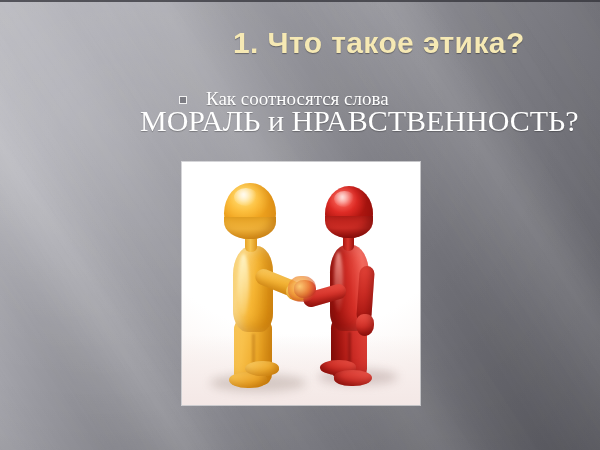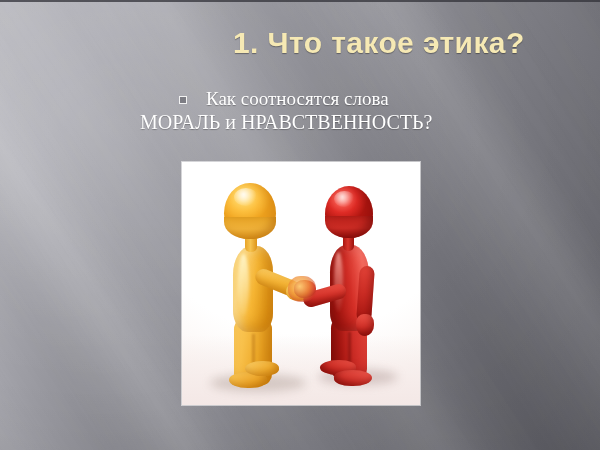--- a/index.html
+++ b/index.html
@@ -129,23 +129,23 @@
     font-family: "Liberation Serif", serif;
     font-size: 19px;
     color: #ffffff;
     text-shadow: 0 1px 1px rgba(0,0,0,0.28);
     white-space: nowrap;
     text-align: right;
   }
   .sub-line {
     position: absolute;
     left: 140px;
-    top: 23px;
+    top: 16px;
     font-family: "Liberation Serif", serif;
-    font-size: 20px;
+    font-size: 30px;
     color: #ffffff;
     text-shadow: 0 1px 1px rgba(0,0,0,0.28);
     white-space: nowrap;
   }
 
   
   .picture {
     position: absolute;
     left: 182px;
     top: 162px;

